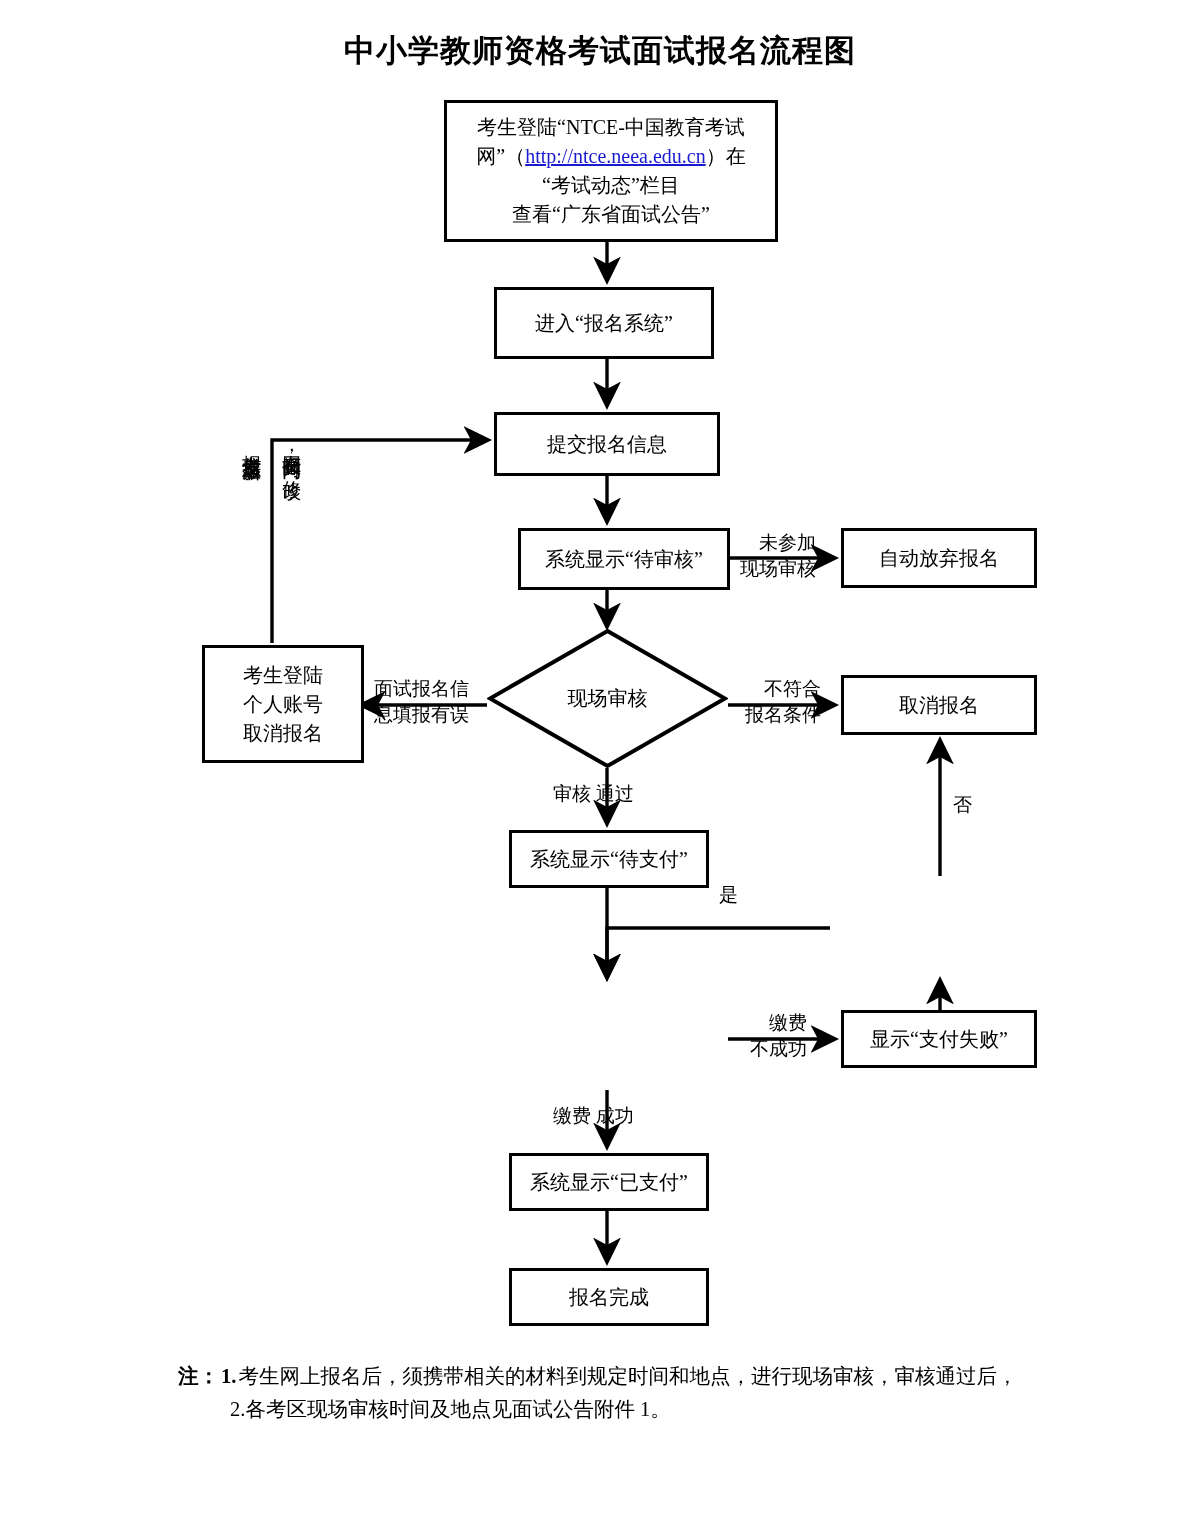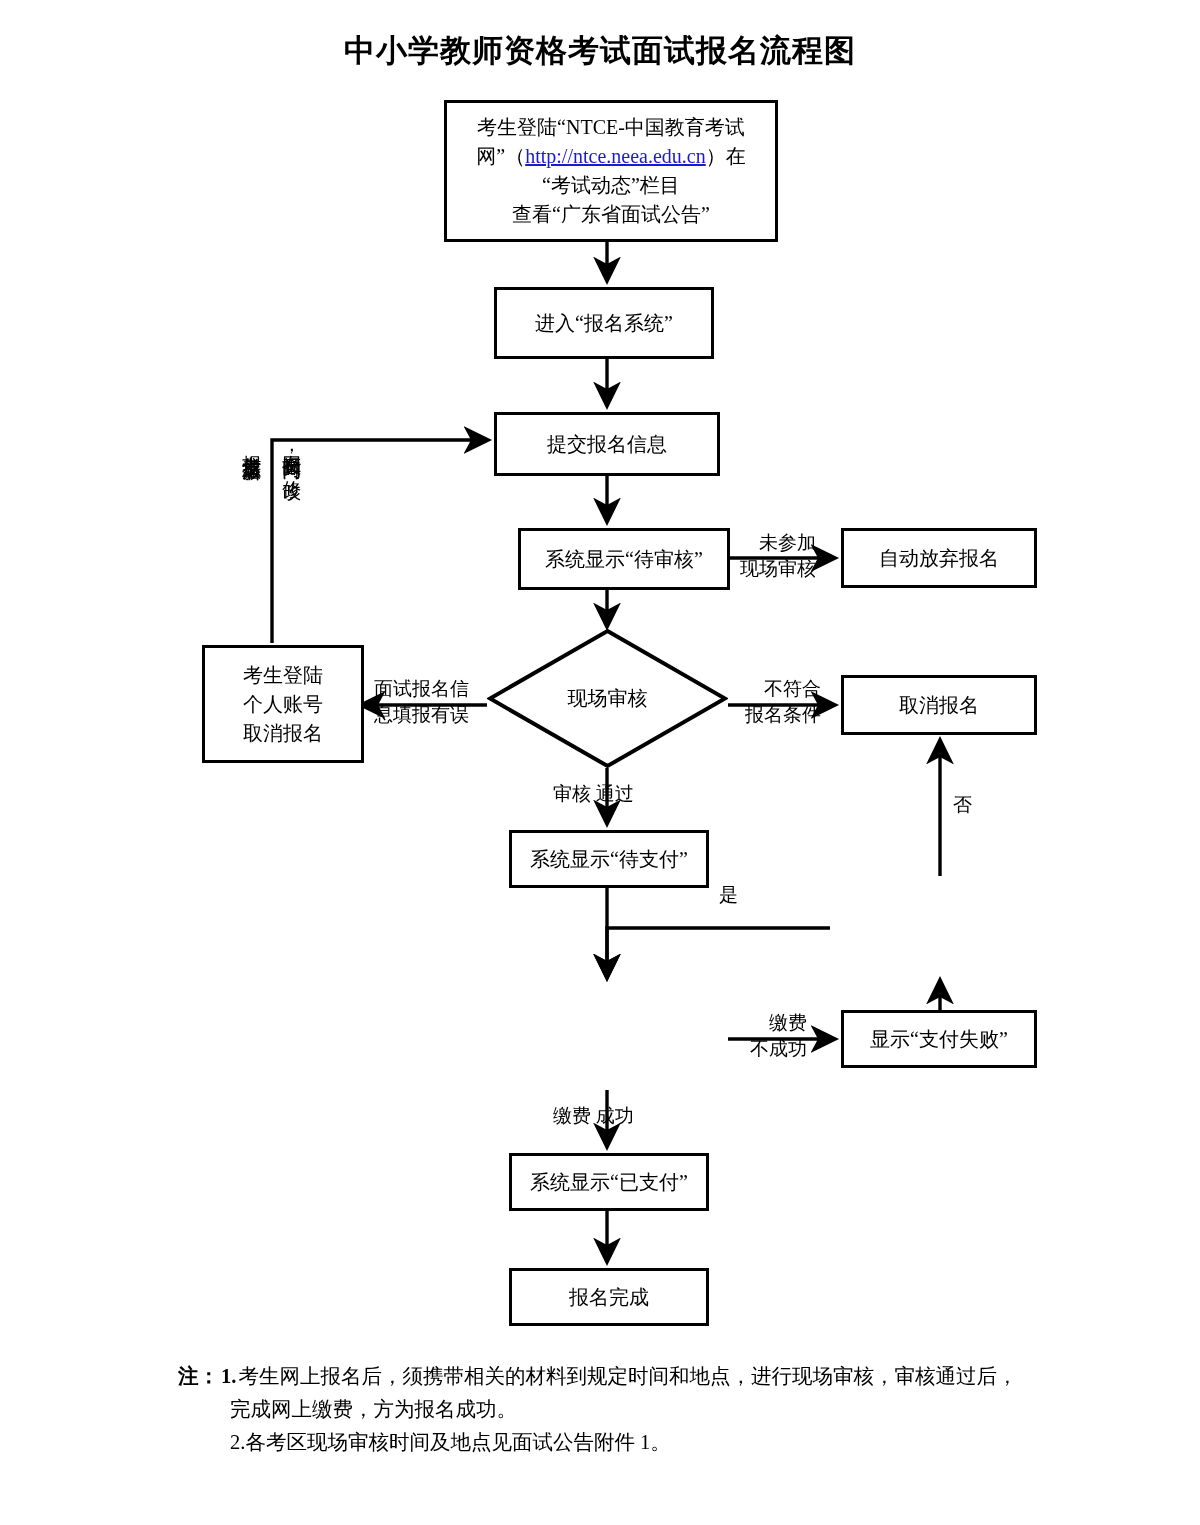--- a/index.html
+++ b/index.html
@@ -261,21 +261,18 @@
 
   <div class="vlabel" style="left:280px; top:440px;">在网报时间内，修改</div>
 
   <div id="notes">
     <div class="note-row">
       <span class="note-mark">注：</span>
       <span class="note-mark">1.</span>
       <span class="note-body">考生网上报名后，须携带相关的材料到规定时间和地点，进行现场审核，审核通过后，</span>
     </div>
     <div class="note-row note-indent">
-      <span class="note-body">完成网上缴费，方为报名成功。</span>
-    </div>
-    <div class="note-row note-indent">
       <span>2.</span>
       <span class="note-body">各考区现场审核时间及地点见面试公告附件 1。</span>
     </div>
   </div>
 
 </div>
 
 </body></html>

